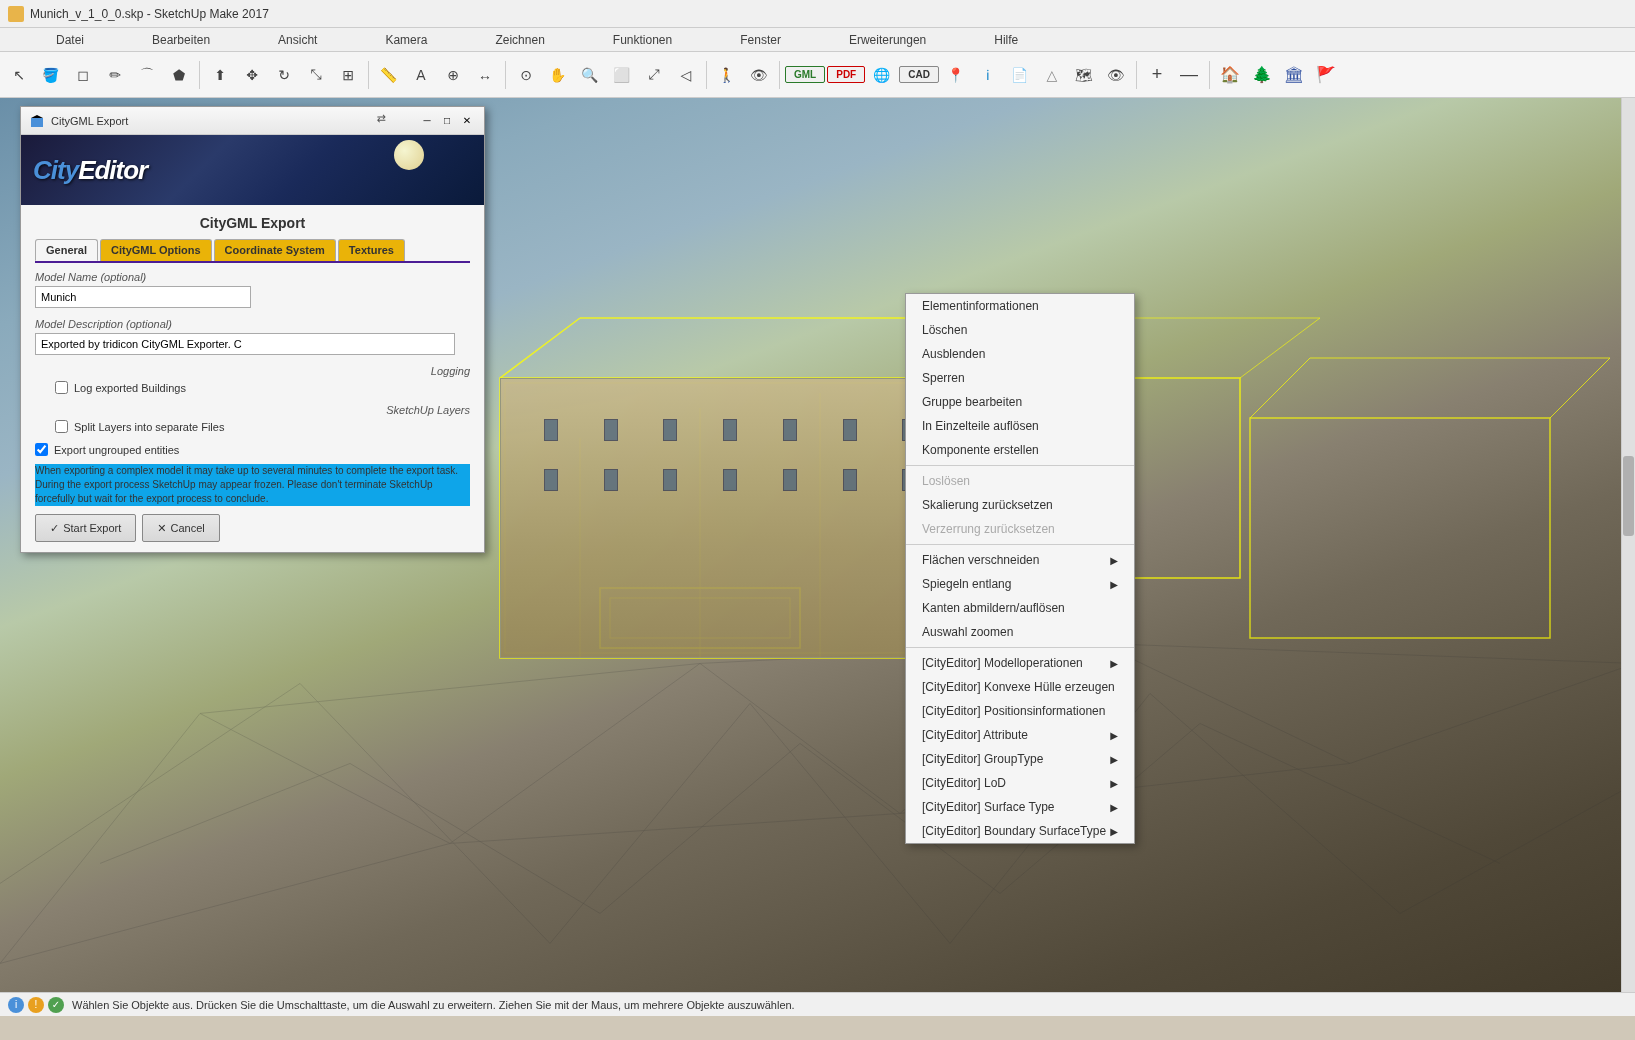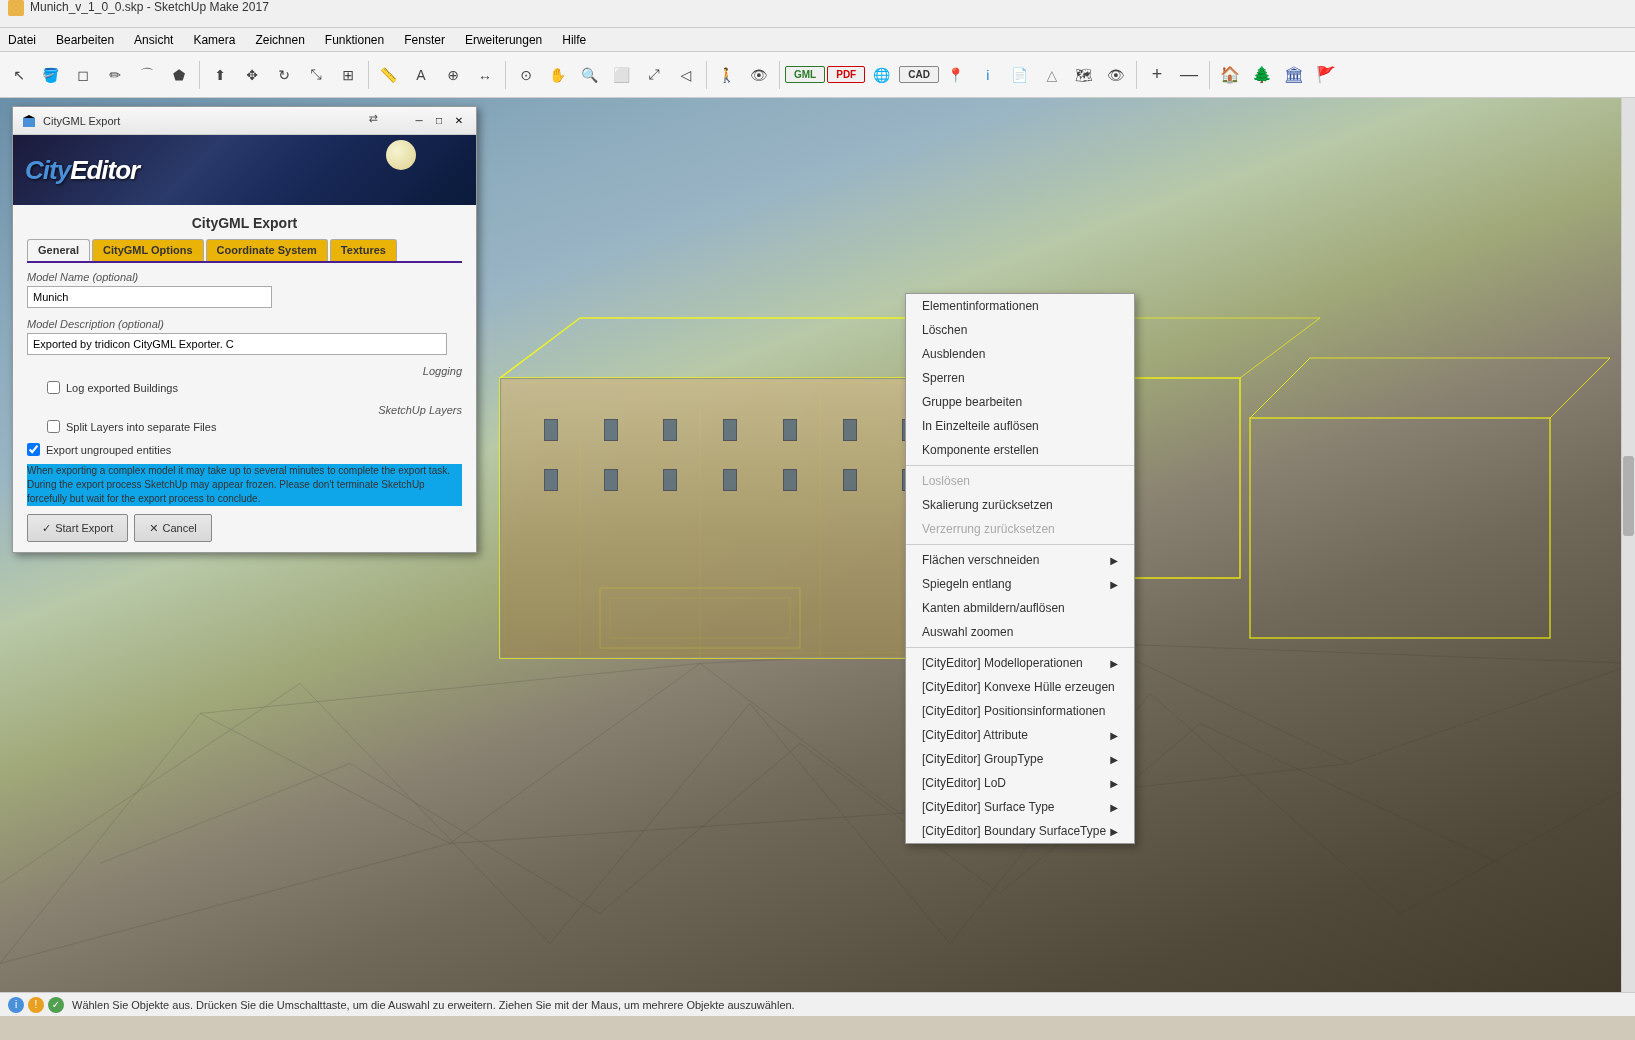--- a/index.html
+++ b/index.html
@@ -1,42 +1,42 @@
 <!DOCTYPE html>
 <html><head>
   <meta charset="utf-8">
   <style>
     * { box-sizing: border-box; margin: 0; padding: 0; }
     body { font-family: 'Segoe UI', Arial, sans-serif; font-size: 12px; background: #d0c8b8; overflow: hidden; width: 1635px; height: 1040px; }
 
     
-    #title-bar { background: #f0f0f0; height: 28px; display: flex; align-items: flex-start; padding: 0 8px; border-bottom: 1px solid #ccc; font-size: 12px; color: #333; }
+    #title-bar { background: #f0f0f0; height: 28px; display: flex; align-items: center; padding: 0 8px; border-bottom: 1px solid #ccc; font-size: 12px; color: #333; }
     #title-bar .app-icon { width: 16px; height: 16px; background: #e8b44a; border-radius: 2px; margin-right: 6px; display: inline-block; }
 
     
     #menu-bar { background: #f0f0f0; height: 24px; display: flex; align-items: center; padding: 0 4px; border-bottom: 1px solid #ccc; gap: 12px; }
-    #menu-bar span { font-size: 12px; color: #000000; cursor: pointer; padding: 2px 4px; }
+    #menu-bar span { font-size: 12px; color: #404040; cursor: pointer; padding: 2px 4px; margin-left: 48px; }
 
     
     #toolbar { background: #f5f5f5; height: 46px; display: flex; align-items: center; padding: 2px 4px; border-bottom: 1px solid #ccc; gap: 2px; flex-wrap: wrap; }
     .tb-btn { width: 30px; height: 30px; display: flex; align-items: center; justify-content: center; cursor: pointer; border: 1px solid transparent; border-radius: 2px; font-size: 14px; color: #444; }
     .tb-separator { width: 1px; height: 28px; background: #ccc; margin: 0 3px; }
     .tb-label { font-size: 10px; font-weight: bold; color: #333; padding: 2px 8px; border: 1px solid #aaa; border-radius: 2px; cursor: pointer; background: #f0f0f0; }
 
     
     #main { position: relative; width: 1635px; height: calc(1040px - 28px - 24px - 46px - 24px); overflow: hidden; }
 
     
     #viewport { position: absolute; top: 0; left: 0; right: 0; bottom: 0; background: linear-gradient(160deg, #6a8fa8 0%, #8aaabc 15%, #9ab5c4 25%, #b8c9a8 35%, #a0a878 45%, #888070 55%, #706858 65%, #605848 75%, #504838 85%, #403828 100%); }
 
     
     #ground-mesh { position: absolute; bottom: 0; left: 0; right: 0; height: 60%; opacity: 0.4; }
 
     
-    #citygml-dialog { position: absolute; top: 8px; left: 12px; width: 465px; background: #f0f0f0; border: 1px solid #999; box-shadow: 3px 3px 8px rgba(0,0,0,0.4); z-index: 100; }
+    #citygml-dialog { position: absolute; top: 8px; left: 20px; width: 465px; background: #f0f0f0; border: 1px solid #999; box-shadow: 3px 3px 8px rgba(0,0,0,0.4); z-index: 100; }
     #dialog-titlebar { background: linear-gradient(to bottom, #f8f8f8, #e8e8e8); height: 28px; display: flex; align-items: center; padding: 0 8px; border-bottom: 1px solid #ccc; cursor: default; }
     #dialog-titlebar .dialog-icon { width: 16px; height: 16px; margin-right: 6px; display: flex; align-items: center; justify-content: center; }
     #dialog-titlebar .dialog-title { flex: 1; font-size: 11px; color: #333; }
     #dialog-titlebar .win-btn { width: 18px; height: 18px; display: flex; align-items: center; justify-content: center; font-size: 10px; cursor: pointer; border: 1px solid transparent; margin-left: 2px; }
 
     
     #dialog-banner { height: 70px; background: linear-gradient(135deg, #1a1a3a 0%, #2a3a6a 40%, #1a2a5a 60%, #0a1a3a 100%); display: flex; align-items: center; padding: 8px 12px; overflow: hidden; position: relative; }
     #dialog-banner .banner-logo { font-size: 26px; font-weight: bold; color: white; font-style: italic; text-shadow: 1px 1px 3px rgba(0,0,0,0.8); letter-spacing: -1px; }
     #dialog-banner .banner-logo span { color: #4a90d9; }
     #dialog-banner .moon { position: absolute; right: 60px; top: 5px; width: 30px; height: 30px; border-radius: 50%; background: radial-gradient(circle at 35% 35%, #f5f5d0, #e0d090); }
@@ -46,21 +46,21 @@
     #dialog-header { text-align: center; font-size: 14px; font-weight: bold; color: #333; margin-bottom: 8px; }
 
     
     #dialog-tabs { display: flex; gap: 2px; margin-bottom: 8px; border-bottom: 2px solid #4c1d95; }
     .dialog-tab { padding: 4px 10px; font-size: 11px; cursor: pointer; border: 1px solid #aaa; border-bottom: none; background: #eab308; color: #333; border-radius: 3px 3px 0 0; font-weight: bold; }
     .dialog-tab.active { background: #f5f5f5; border-bottom: 1px solid #f5f5f5; font-weight: bold; }
 
     
     .form-section { margin-bottom: 10px; }
     .form-label { font-size: 11px; font-style: italic; color: #555; margin-bottom: 3px; display: block; }
-    .form-input { width: 245px; height: 22px; border: 1px solid #aaa; background: white; padding: 2px 5px; font-size: 11px; }
+    .form-input { width: 216px; height: 22px; border: 1px solid #aaa; background: white; padding: 2px 5px; font-size: 11px; }
     .form-input-wide { width: 420px; height: 22px; border: 1px solid #aaa; background: white; padding: 2px 5px; font-size: 11px; }
     
     .section-title { font-size: 11px; font-style: italic; color: #555; margin-bottom: 4px; text-align: right; }
     
     .checkbox-row { display: flex; align-items: center; gap: 6px; margin: 4px 0 4px 20px; font-size: 11px; color: #333; }
     .checkbox-row input[type="checkbox"] { width: 13px; height: 13px; cursor: pointer; }
 
     
     #warning-text { font-size: 10px; color: #333; line-height: 1.4; margin-bottom: 8px; background: #0ea5e9; }
 

